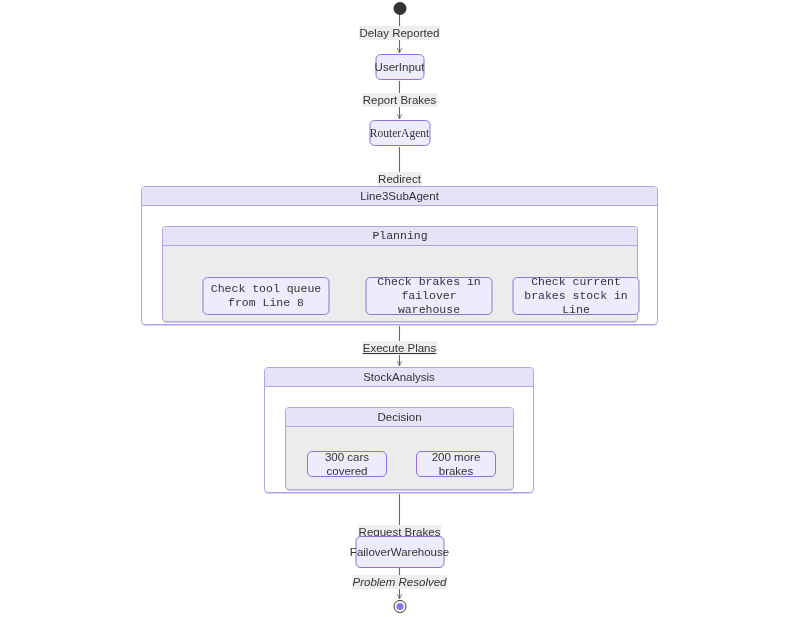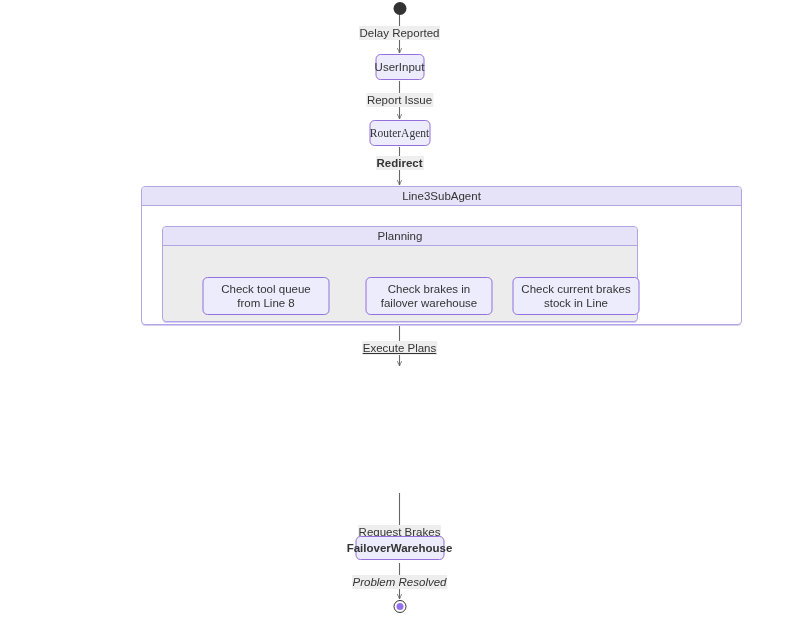--- a/index.html
+++ b/index.html
@@ -134,56 +134,74 @@
   </svg>
 
   <div class="start-node" style="left:399.5px; top:2px;"></div>
 
   <div class="edge-label" style="left:399.5px; top:26px;">Delay Reported</div>
 
   <div class="node" style="left:399.5px; top:54px; width:49px; height:26px;text-align:right;">
     <span>UserInput</span>
   </div>
 
-  <div class="edge-label" style="left:399.5px; top:93px;">Report Issue</div>
+  <div class="edge-label" style="left:399.5px; top:93px;">Report Brakes</div>
 
   <div class="node" style="left:399.5px; top:120px; width:61px; height:26px;font-family:Liberation Serif, serif;">
     <span>RouterAgent</span>
   </div>
 
-  <div class="edge-label" style="left:399.5px; top:156px;font-weight:bold;">Redirect</div>
-
-  <div class="cluster" style="left:141px; top:186px; width:601px; height:139px;">
+  <div class="edge-label" style="left:399.5px; top:172px;">Redirect</div>
+
+  <div class="cluster" style="left:141px; top:186px; width:517px; height:139px;">
     <div class="cluster-title">Line3SubAgent</div>
     <div class="cluster-body">
 
-      <div class="cluster gray-body" style="left:20px; top:20px; width:476px; height:96px;">
+      <div class="cluster gray-body" style="left:20px; top:20px; width:476px; height:96px;font-family:Liberation Mono, monospace;">
         <div class="cluster-title">Planning</div>
         <div class="cluster-body">
           <div class="node" style="left:103px; top:31px; width:127px; height:38px;">
             <span>Check tool queue from Line 8</span>
           </div>
           <div class="node" style="left:258px; top:31px; width:127px; height:38px;margin-left:8px;">
             <span>Check brakes in failover warehouse</span>
           </div>
           <div class="node" style="left:413px; top:31px; width:127px; height:38px;">
             <span>Check current brakes stock in Line</span>
           </div>
         </div>
       </div>
 
     </div>
   </div>
 
   <div class="edge-label" style="left:399.5px; top:341px;text-decoration:underline;">Execute Plans</div>
 
+  <div class="cluster" style="left:264px; top:367px; width:270px; height:126px;">
+    <div class="cluster-title">StockAnalysis</div>
+    <div class="cluster-body">
+
+      <div class="cluster gray-body" style="left:20px; top:20px; width:229px; height:83px;">
+        <div class="cluster-title">Decision</div>
+        <div class="cluster-body">
+          <div class="node" style="left:61px; top:24px; width:80px; height:26px;">
+            <span>300 cars covered</span>
+          </div>
+          <div class="node" style="left:170px; top:24px; width:80px; height:26px;">
+            <span>200 more brakes</span>
+          </div>
+        </div>
+      </div>
+
+    </div>
+  </div>
 
   <div class="edge-label" style="left:399.5px; top:509px;margin-top:16px;">Request Brakes</div>
 
-  <div class="node" style="left:399.5px; top:536px; width:89px; height:24px;font-weight:bold;">
+  <div class="node" style="left:399.5px; top:536px; width:89px; height:32px;">
     <span>FailoverWarehouse</span>
   </div>
 
   <div class="edge-label" style="left:399.5px; top:575px;font-style:italic;">Problem Resolved</div>
 
   <div class="end-node-outer" style="left:399.5px; top:600px;">
     <div class="end-node-inner"></div>
   </div>
 
 </div>

